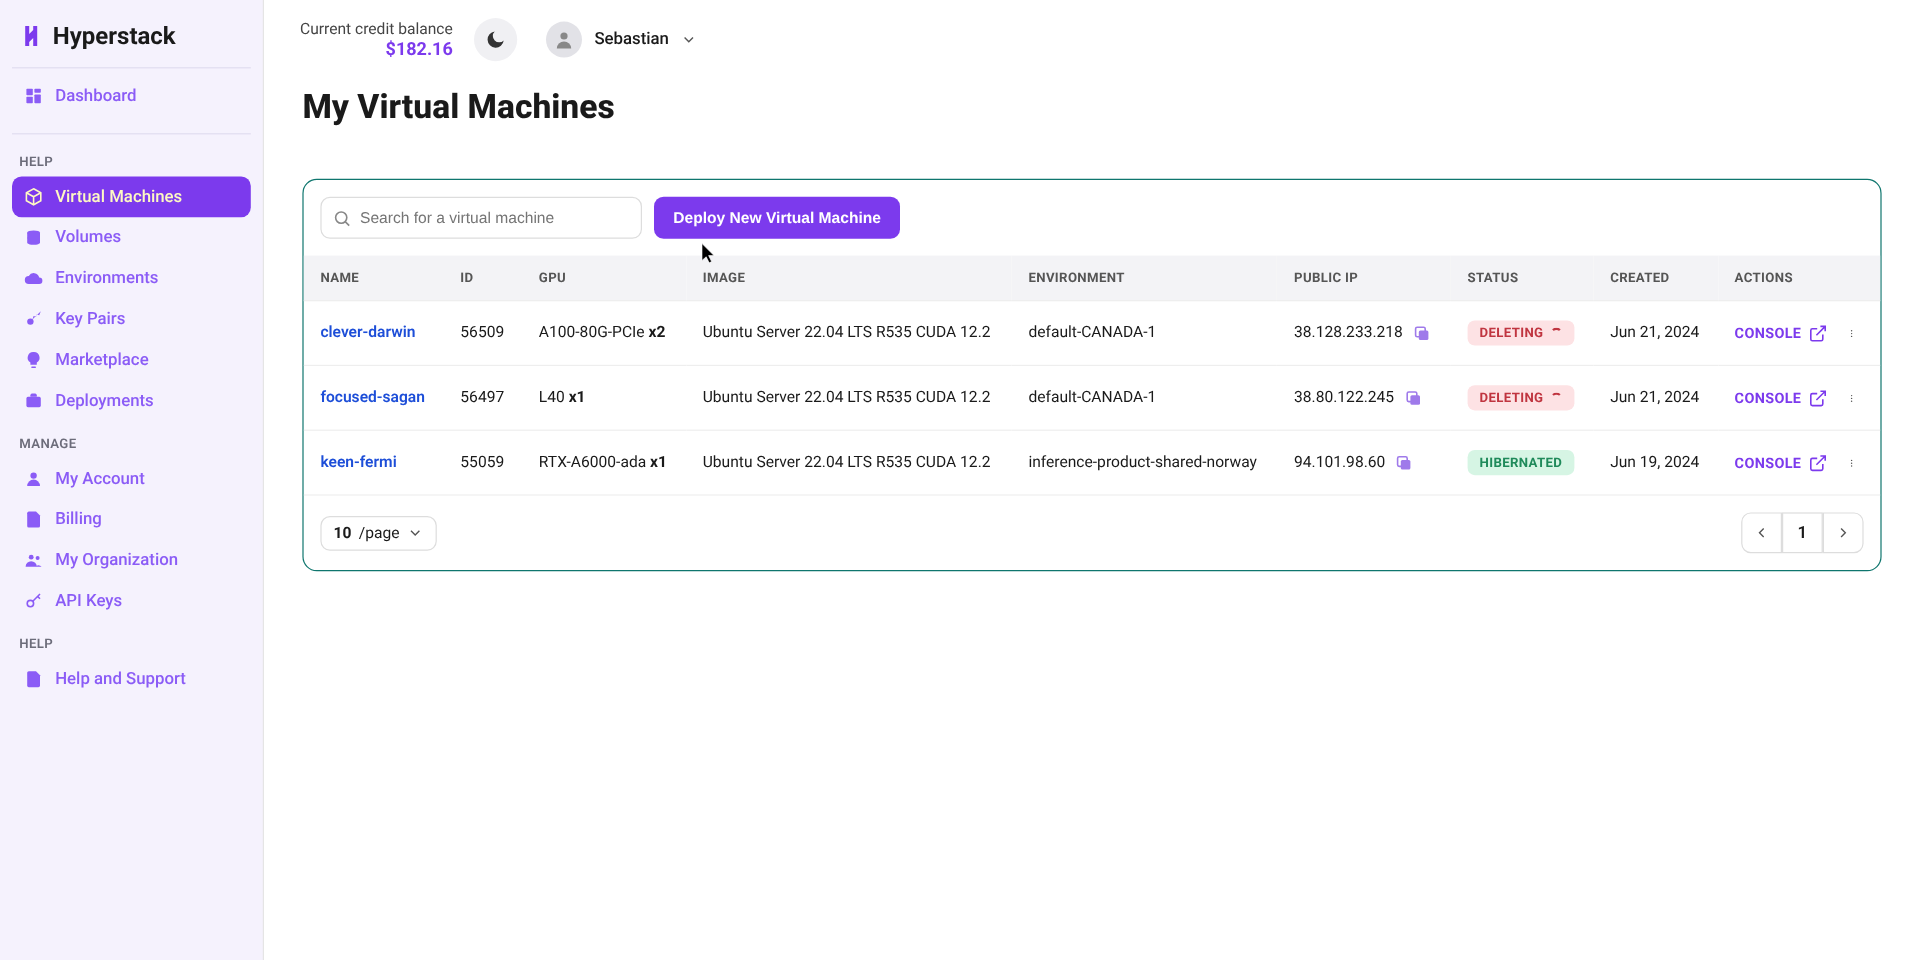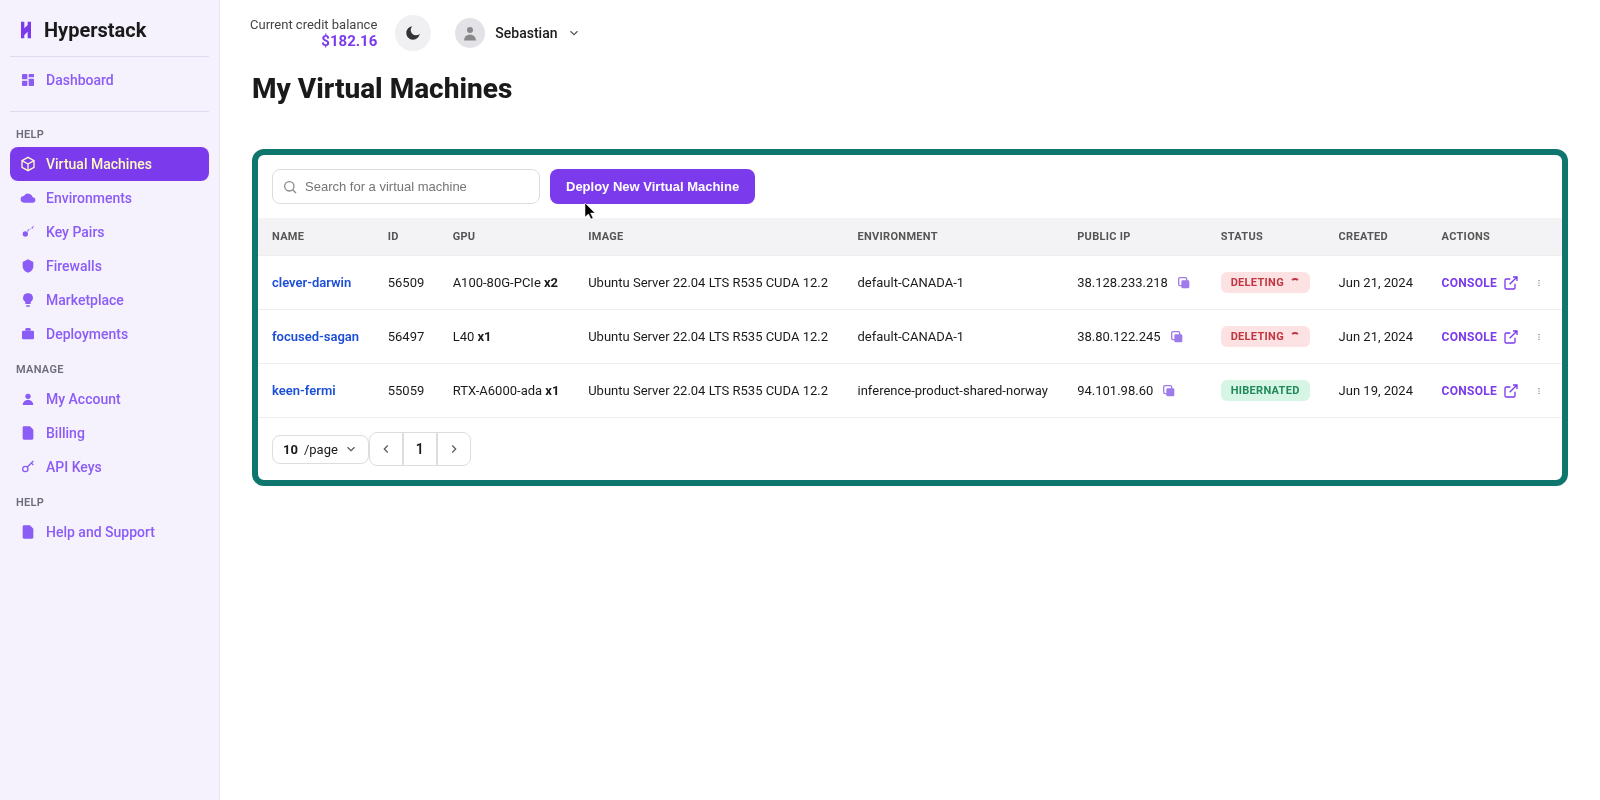--- a/index.html
+++ b/index.html
@@ -16,42 +16,42 @@
 .nav-dashboard { border-bottom: 1px solid #e0dcef; padding-bottom: 14px; margin-bottom: 4px; }
 .main { flex: 1; display: flex; flex-direction: column; }
 .topbar { display: flex; justify-content: flex-start; align-items: center; gap: 18px; padding: 14px 30px 0; }
 .balance { text-align: right; font-size: 13px; color: #444; }
 .balance-value { color: #7c3aed; font-weight: 700; font-size: 15px; }
 .theme-toggle { width: 36px; height: 36px; border-radius: 50%; background: #f0f0f3; display: flex; align-items: center; justify-content: center; cursor: pointer; }
 .user-chip { display: flex; align-items: center; gap: 10px; cursor: pointer; padding: 4px 6px; border-radius: 8px; }
 .avatar { width: 30px; height: 30px; border-radius: 50%; background: #e2e2e7; display: flex; align-items: center; justify-content: center; }
 .content { padding: 20px 32px; }
 .page-title { font-size: 28px; font-weight: 800; margin-bottom: 20px; }
-.panel { border: 6px solid #0f766e; border-radius: 12px; overflow: hidden; margin-top: 44px; }
+.panel { border: 1px solid #0f766e; border-radius: 12px; overflow: hidden; margin-top: 44px; }
 .toolbar { display: flex; gap: 10px; padding: 14px; align-items: center; }
 .search-wrap { position: relative; width: 268px; }
 .search-wrap svg { position: absolute; left: 10px; top: 50%; transform: translateY(-50%); width: 16px; height: 16px; color: #888; }
 .search-input { width: 100%; padding: 9px 12px 9px 32px; border: 1px solid #ddd; border-radius: 8px; font-size: 13px; background: #fff; }
 .deploy-btn { background: #7c3aed; color: #fff; border: none; padding: 10px 16px; border-radius: 8px; font-size: 13px; font-weight: 600; cursor: pointer; }
 .table { width: 100%; border-collapse: collapse; }
 .table thead { background: #f3f3f6; }
 .table th { text-align: left; font-size: 11px; font-weight: 700; color: #555; padding: 12px 14px; letter-spacing: 0.3px; }
 .table td { padding: 16px 14px; font-size: 13px; border-top: 1px solid #eee; vertical-align: middle; }
 .vm-name { color: #1d4ed8; font-weight: 600; }
 .gpu-qty { font-weight: 700; }
 .ip-cell { display: flex; align-items: center; gap: 8px; }
 .copy-icon { color: #9f7aea; cursor: pointer; }
 .badge { display: inline-flex; align-items: center; gap: 6px; padding: 4px 10px; border-radius: 6px; font-size: 11px; font-weight: 700; letter-spacing: 0.3px; }
 .badge.deleting { background: #fde2e4; color: #c03540; }
 .badge.hibernated { background: #d6f5e4; color: #1f8a5a; }
 .spinner { width: 10px; height: 10px; border: 2px solid transparent; border-top-color: currentColor; border-radius: 50%; display: inline-block; }
 .actions-cell { display: flex; align-items: center; gap: 12px; }
 .console-link { color: #7c3aed; font-weight: 700; font-size: 12px; letter-spacing: 0.3px; display: flex; align-items: center; gap: 6px; cursor: pointer; }
 .more-dots { cursor: pointer; color: #555; padding: 4px; }
-.table-footer { display: flex; justify-content: flex-start; align-items: center; padding: 14px; border-top: 1px solid #eee; }
+.table-footer { display: flex; justify-content: space-between; align-items: center; padding: 14px; border-top: 1px solid #eee; }
 .page-size { display: flex; align-items: center; gap: 6px; border: 1px solid #ddd; border-radius: 8px; padding: 6px 10px; font-size: 13px; cursor: pointer; }
 .page-size .num { font-weight: 700; }
 .pagination { display: flex; align-items: center; }
 .pg-btn { width: 34px; height: 34px; border: 1px solid #ddd; display: flex; align-items: center; justify-content: center; cursor: pointer; background: #fff; font-size: 14px; }
 .pg-btn:first-child { border-radius: 8px 0 0 8px; }
 .pg-btn:last-child { border-radius: 0 8px 8px 0; }
 .pg-btn.page { font-weight: 600; }
 .cursor-fake { position: absolute; left: 584px; top: 202px; pointer-events: none; }
 svg { display: block; }
 </style>
@@ -83,39 +83,41 @@
 
     <div class="nav-item active">
       <svg class="nav-icon" viewBox="0 0 24 24" fill="none" stroke="currentColor" stroke-width="2">
           <path d="M12 2l9 5v10l-9 5-9-5V7z"></path>
           <path d="M12 12l9-5M12 12v10M12 12L3 7"></path>
         </svg>
       <span>Virtual Machines</span>
     </div>
     <div class="nav-item">
       <svg class="nav-icon" viewBox="0 0 24 24" fill="currentColor">
+          <ellipse cx="12" cy="6" rx="8" ry="3"></ellipse>
+          <path d="M4 6v6c0 1.7 3.6 3 8 3s8-1.3 8-3V6"></path>
+          <path d="M4 12v6c0 1.7 3.6 3 8 3s8-1.3 8-3v-6"></path>
+        </svg>
+      <span>Volumes</span>
+    </div>
+    <div class="nav-item">
+      <svg class="nav-icon" viewBox="0 0 24 24" fill="currentColor">
           <path d="M6 19a5 5 0 010-10 7 7 0 0113 2 4 4 0 010 8z"></path>
         </svg>
       <span>Environments</span>
     </div>
     <div class="nav-item">
       <svg class="nav-icon" viewBox="0 0 24 24" fill="currentColor">
           <circle cx="8" cy="15" r="4"></circle>
           <path d="M10.5 12.5L21 2l-2 5-3-1-1 3-3-1z"></path>
         </svg>
       <span>Key Pairs</span>
     </div>
     <div class="nav-item">
       <svg class="nav-icon" viewBox="0 0 24 24" fill="currentColor">
-          <path d="M12 2l8 4v6c0 5-3.5 9-8 10-4.5-1-8-5-8-10V6z"></path>
-        </svg>
-      <span>Firewalls</span>
-    </div>
-    <div class="nav-item">
-      <svg class="nav-icon" viewBox="0 0 24 24" fill="currentColor">
           <path d="M12 2a7 7 0 00-4 13v3h8v-3a7 7 0 00-4-13z"></path>
           <rect x="9" y="20" width="6" height="2" rx="1"></rect>
         </svg>
       <span>Marketplace</span>
     </div>
     <div class="nav-item">
       <svg class="nav-icon" viewBox="0 0 24 24" fill="currentColor">
           <rect x="3" y="7" width="18" height="13" rx="2"></rect>
           <path d="M8 7V5a2 2 0 012-2h4a2 2 0 012 2v2"></path>
         </svg>
@@ -129,20 +131,28 @@
           <circle cx="12" cy="8" r="4"></circle>
           <path d="M4 21a8 8 0 0116 0z"></path>
         </svg>
       <span>My Account</span>
     </div>
     <div class="nav-item">
       <svg class="nav-icon" viewBox="0 0 24 24" fill="currentColor">
           <path d="M6 2h9l5 5v13a2 2 0 01-2 2H6a2 2 0 01-2-2V4a2 2 0 012-2z"></path>
         </svg>
       <span>Billing</span>
+    </div>
+    <div class="nav-item">
+      <svg class="nav-icon" viewBox="0 0 24 24" fill="currentColor">
+          <circle cx="9" cy="8" r="3"></circle>
+          <circle cx="17" cy="9" r="2.5"></circle>
+          <path d="M2 20a7 7 0 0114 0zM14 20a5 5 0 018 0z"></path>
+        </svg>
+      <span>My Organization</span>
     </div>
     <div class="nav-item">
       <svg class="nav-icon" viewBox="0 0 24 24" fill="none" stroke="currentColor" stroke-width="2">
           <circle cx="8" cy="15" r="4"></circle>
           <path d="M11 12l9-9M17 6l3 3"></path>
         </svg>
       <span>API Keys</span>
     </div>
 
     <div class="section-label">HELP</div>

